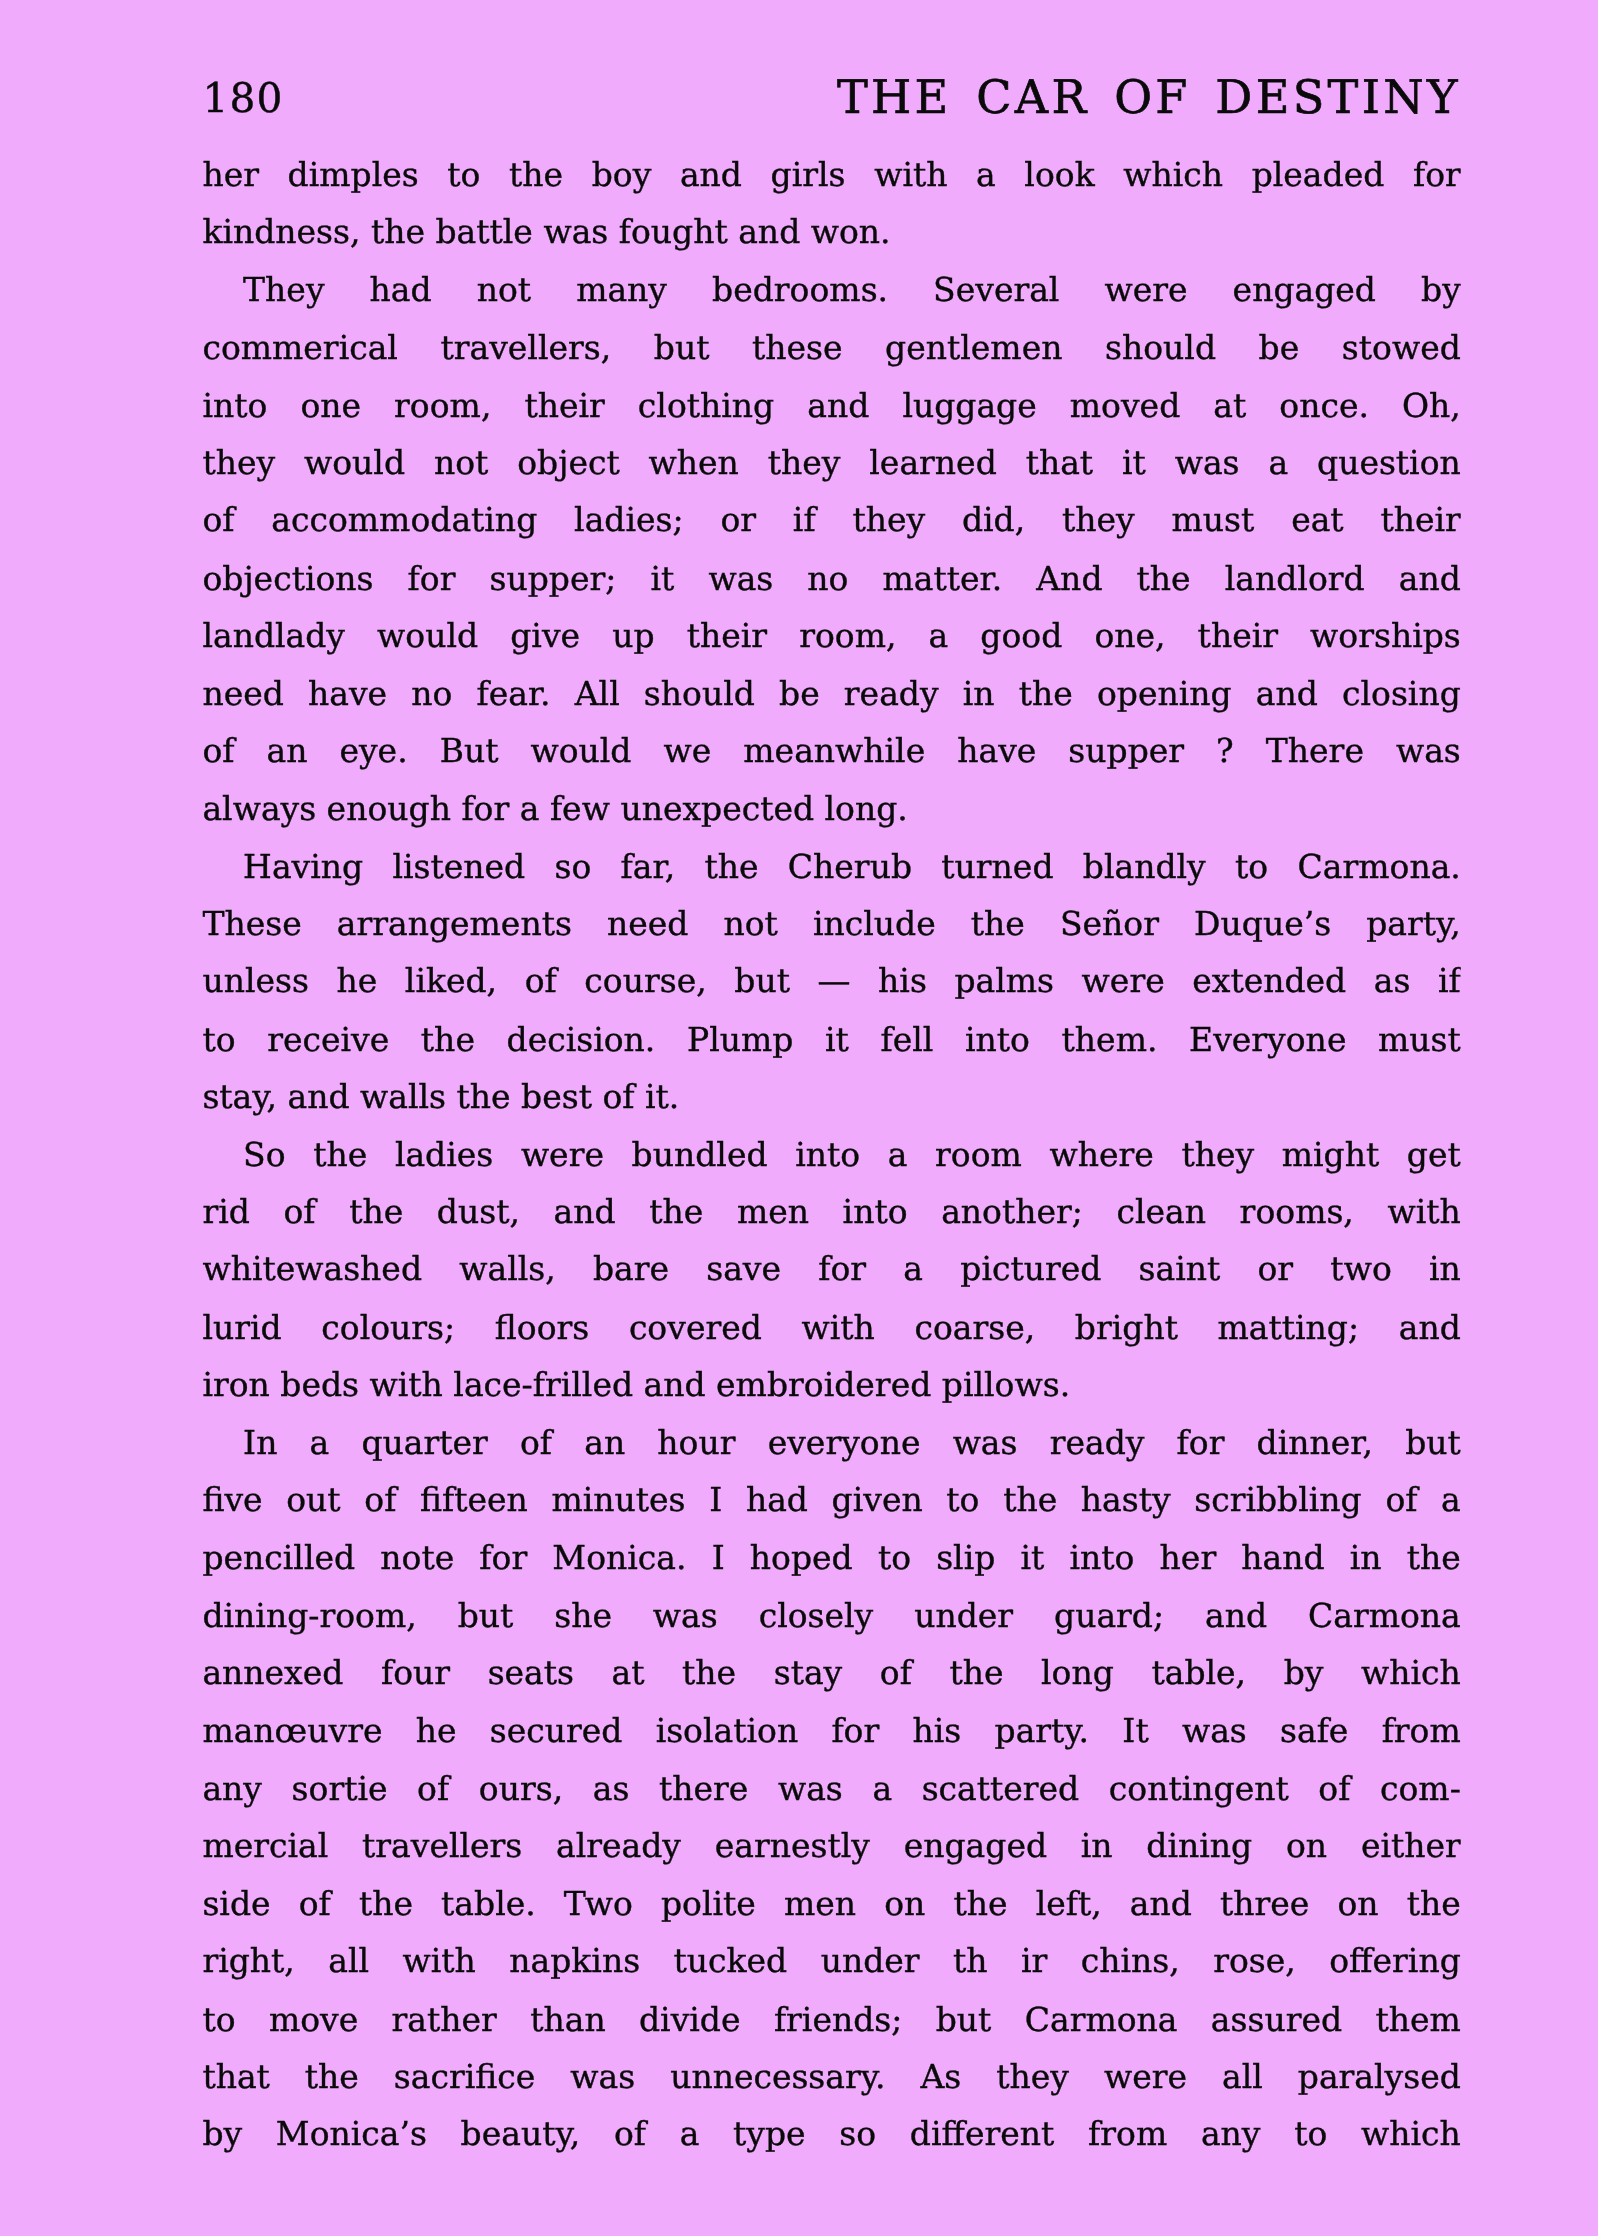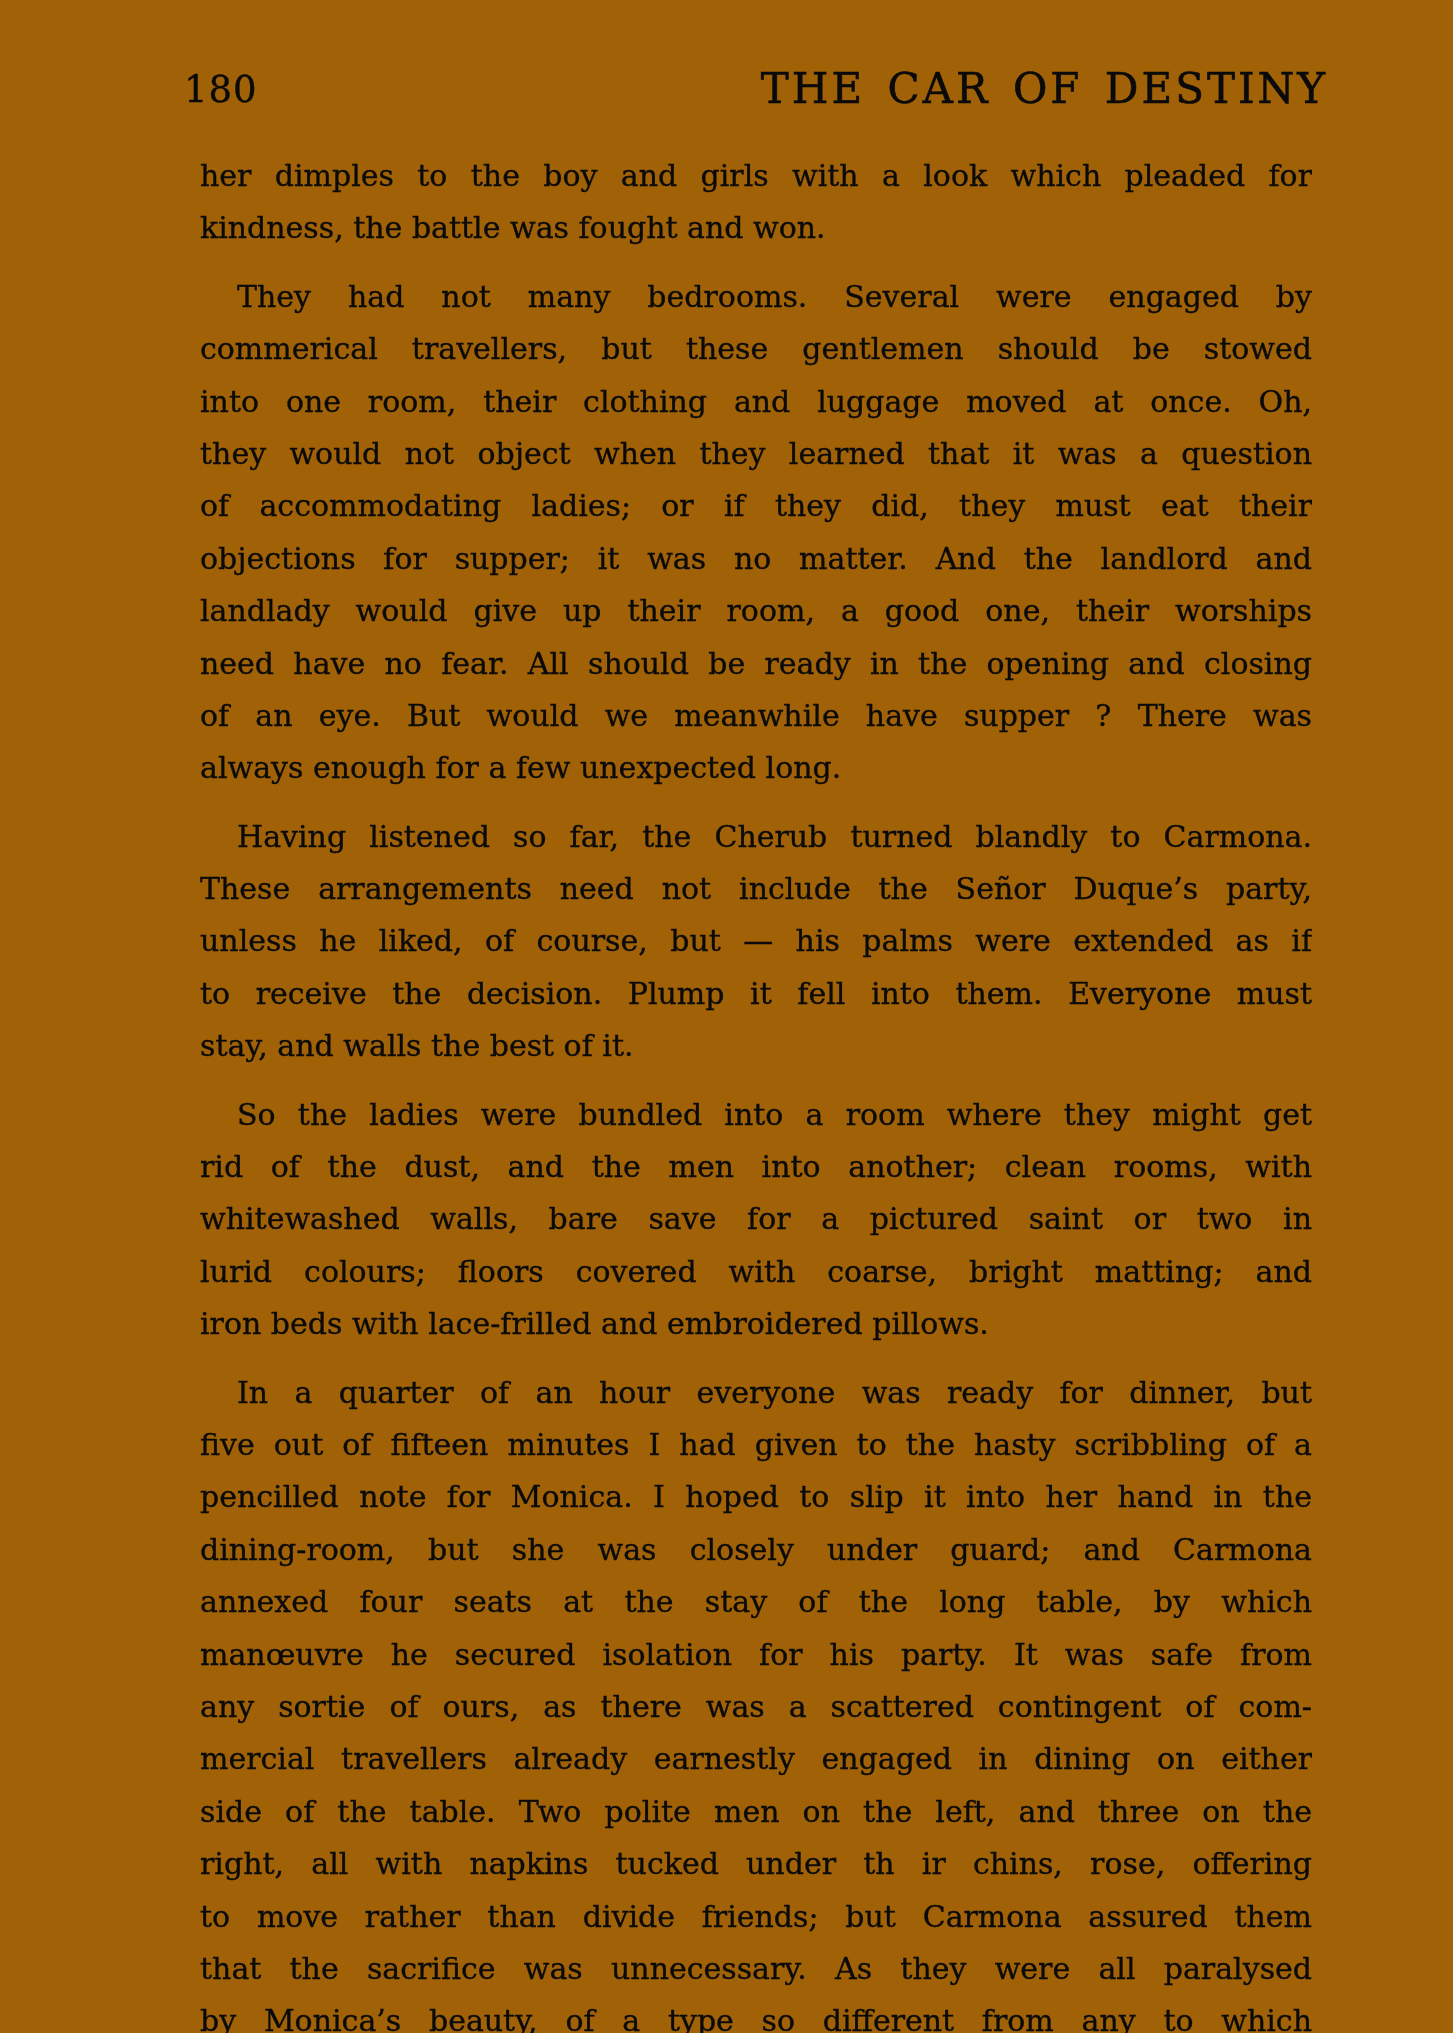--- a/index.html
+++ b/index.html
@@ -4,21 +4,21 @@
 <style>
   html, body {
     margin: 0;
     padding: 0;
     background: #ffffff;
   }
   .page {
     position: relative;
     width: 1453px;
     height: 2033px;
-    background: #a16207;
+    background: #f0abfc;
     color: #0a0a0a;
     font-family: "DejaVu Serif", "Liberation Serif", serif;
     overflow: hidden;
   }
   .running-header {
     position: absolute;
     left: 184px;
     width: 1144px;
     top: 62px;
     height: 48px;
@@ -43,21 +43,21 @@
     letter-spacing: 3px;
     word-spacing: 6px;
     -webkit-text-stroke: 0.6px #0a0a0a;
   }
   .text-block {
     position: absolute;
     left: 184px;
     top: 134px;
     width: 1144px;
   }
-  .paragraph { margin: 16px; }
+  .paragraph { margin: 0; }
   .line {
     font-size: 30px;
     line-height: 52.4px;
     height: 52.4px;
     overflow: hidden;
     text-align: justify;
     text-align-last: justify;
     -webkit-text-stroke: 0.35px #0a0a0a;
     white-space: normal;
   }

